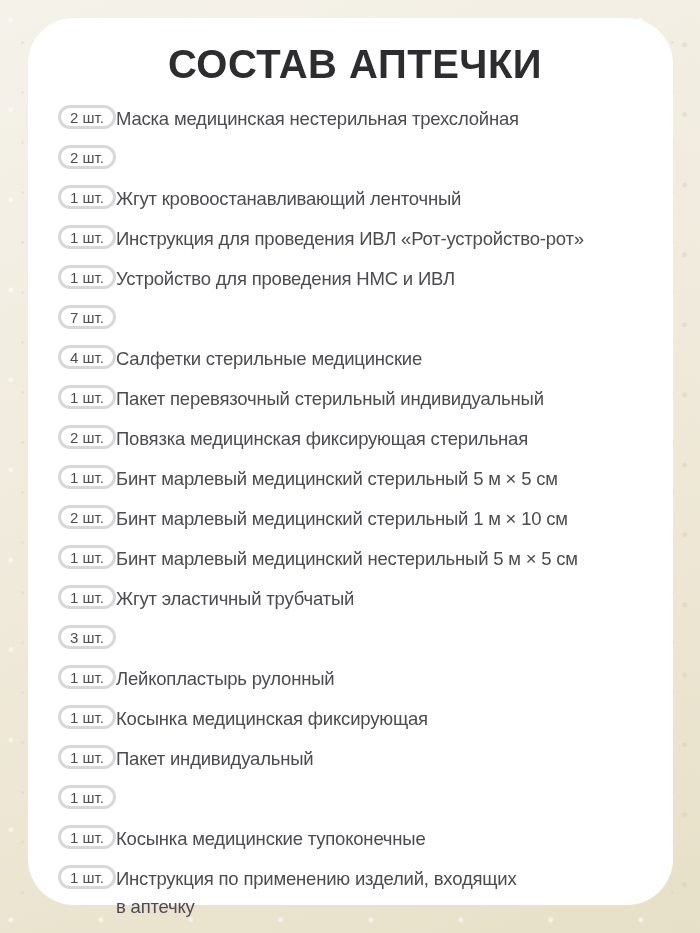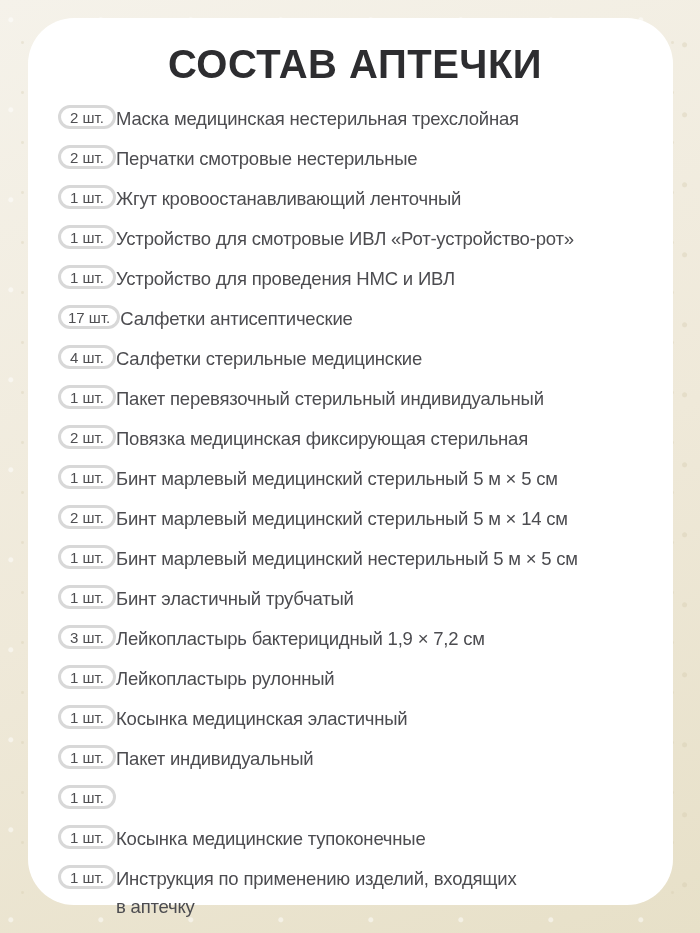--- a/index.html
+++ b/index.html
@@ -77,77 +77,74 @@
 
 <div class="card">
   <h1 class="title">СОСТАВ АПТЕЧКИ</h1>
   <div class="list" id="items-list">
       <div class="row">
         <span class="badge">2 шт.</span>
         <span class="item-name">Маска медицинская нестерильная трехслойная</span>
       </div>
       <div class="row">
         <span class="badge">2 шт.</span>
-        <span class="item-name">Перчатки смотровые нестерильные</span>
       </div>
       <div class="row">
         <span class="badge">1 шт.</span>
         <span class="item-name">Жгут кровоостанавливающий ленточный</span>
       </div>
       <div class="row">
         <span class="badge">1 шт.</span>
-        <span class="item-name">Устройство для смотровые ИВЛ «Рот-устройство-рот»</span>
+        <span class="item-name">Инструкция для проведения ИВЛ «Рот-устройство-рот»</span>
       </div>
       <div class="row">
         <span class="badge">1 шт.</span>
         <span class="item-name">Устройство для проведения НМС и ИВЛ</span>
       </div>
       <div class="row">
-        <span class="badge">17 шт.</span>
-        <span class="item-name">Салфетки антисептические</span>
+        <span class="badge">7 шт.</span>
       </div>
       <div class="row">
         <span class="badge">4 шт.</span>
         <span class="item-name">Салфетки стерильные медицинские</span>
       </div>
       <div class="row">
         <span class="badge">1 шт.</span>
         <span class="item-name">Пакет перевязочный стерильный индивидуальный</span>
       </div>
       <div class="row">
         <span class="badge">2 шт.</span>
         <span class="item-name">Повязка медицинская фиксирующая стерильная</span>
       </div>
       <div class="row">
         <span class="badge">1 шт.</span>
         <span class="item-name">Бинт марлевый медицинский стерильный 5 м × 5 см</span>
       </div>
       <div class="row">
         <span class="badge">2 шт.</span>
-        <span class="item-name">Бинт марлевый медицинский стерильный 5 м × 14 см</span>
+        <span class="item-name">Бинт марлевый медицинский стерильный 1 м × 10 см</span>
       </div>
       <div class="row">
         <span class="badge">1 шт.</span>
         <span class="item-name">Бинт марлевый медицинский нестерильный 5 м × 5 см</span>
       </div>
       <div class="row">
         <span class="badge">1 шт.</span>
-        <span class="item-name">Бинт эластичный трубчатый</span>
+        <span class="item-name">Жгут эластичный трубчатый</span>
       </div>
       <div class="row">
         <span class="badge">3 шт.</span>
-        <span class="item-name">Лейкопластырь бактерицидный 1,9 × 7,2 см</span>
       </div>
       <div class="row">
         <span class="badge">1 шт.</span>
         <span class="item-name">Лейкопластырь рулонный</span>
       </div>
       <div class="row">
         <span class="badge">1 шт.</span>
-        <span class="item-name">Косынка медицинская эластичный</span>
+        <span class="item-name">Косынка медицинская фиксирующая</span>
       </div>
       <div class="row">
         <span class="badge">1 шт.</span>
         <span class="item-name">Пакет индивидуальный</span>
       </div>
       <div class="row">
         <span class="badge">1 шт.</span>
       </div>
       <div class="row">
         <span class="badge">1 шт.</span>

